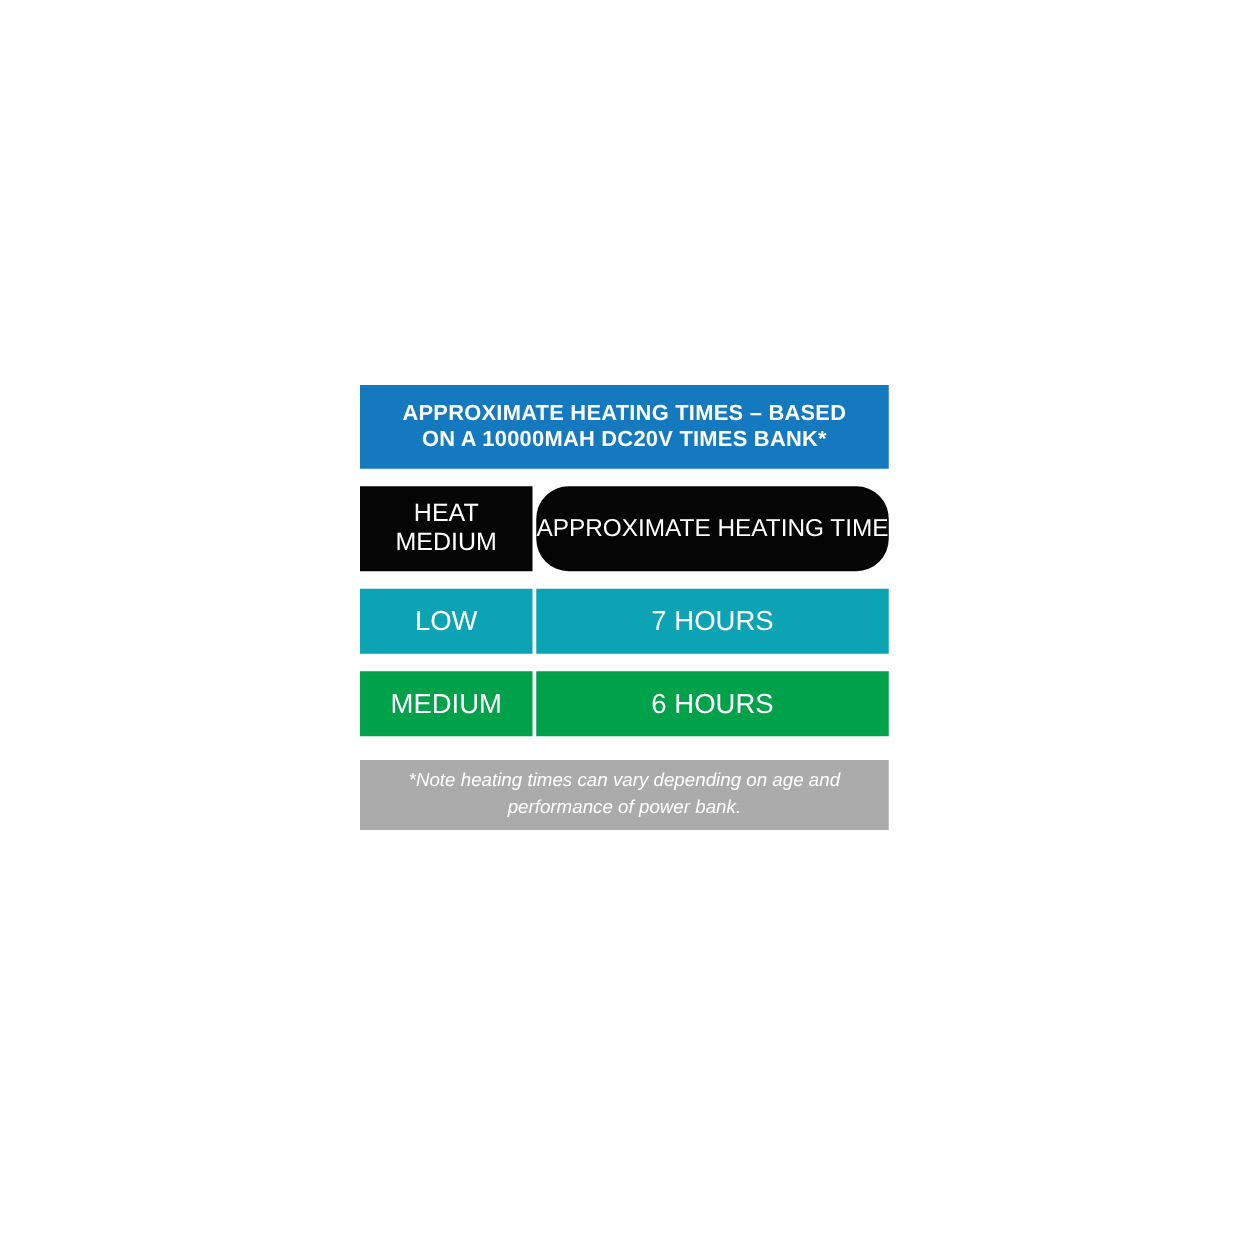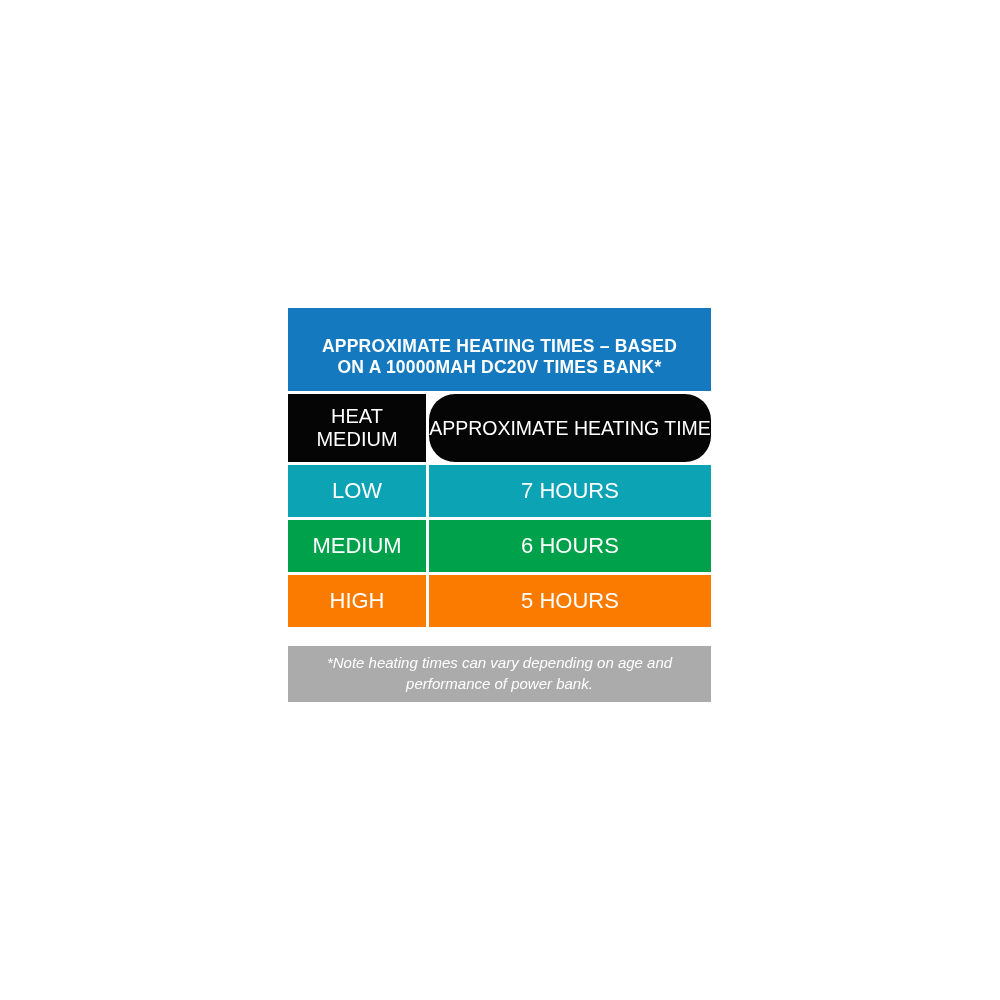--- a/index.html
+++ b/index.html
@@ -24,32 +24,32 @@
 
   
   .table-title {
     background: #1479be;
     color: #ffffff;
     font-size: 17.5px;
     font-weight: bold;
     letter-spacing: 0.2px;
     text-align: center;
     line-height: 21px;
-    padding: 28px 8px 13px 8px;
+    padding: 12px 8px 13px 8px;
     box-sizing: border-box;
   }
   .table-title .title-line {
     display: block;
     white-space: nowrap;
   }
 
   
   .t-row {
     display: flex;
-    margin-top: 3px;
+    margin-top: 14px;
     column-gap: 3px;
   }
   .t-cell {
     box-sizing: border-box;
     display: flex;
     align-items: center;
     justify-content: center;
     text-align: center;
     color: #ffffff;
   }
@@ -115,24 +115,20 @@
   <div class="t-row row-data row-low">
     <div class="t-cell c-setting">LOW</div>
     <div class="t-cell c-time">7 HOURS</div>
   </div>
 
   <div class="t-row row-data row-med">
     <div class="t-cell c-setting">MEDIUM</div>
     <div class="t-cell c-time">6 HOURS</div>
   </div>
 
-  <div class="t-row row-data row-high">
-    <div class="t-cell c-setting">HIGH</div>
-    <div class="t-cell c-time">5 HOURS</div>
-  </div>
 
 
   <div class="table-note">
     <span class="note-line">*Note heating times can vary depending on age and</span>
     <span class="note-line">performance of power bank.</span>
   </div>
 
 </div>
 
 </body></html>

